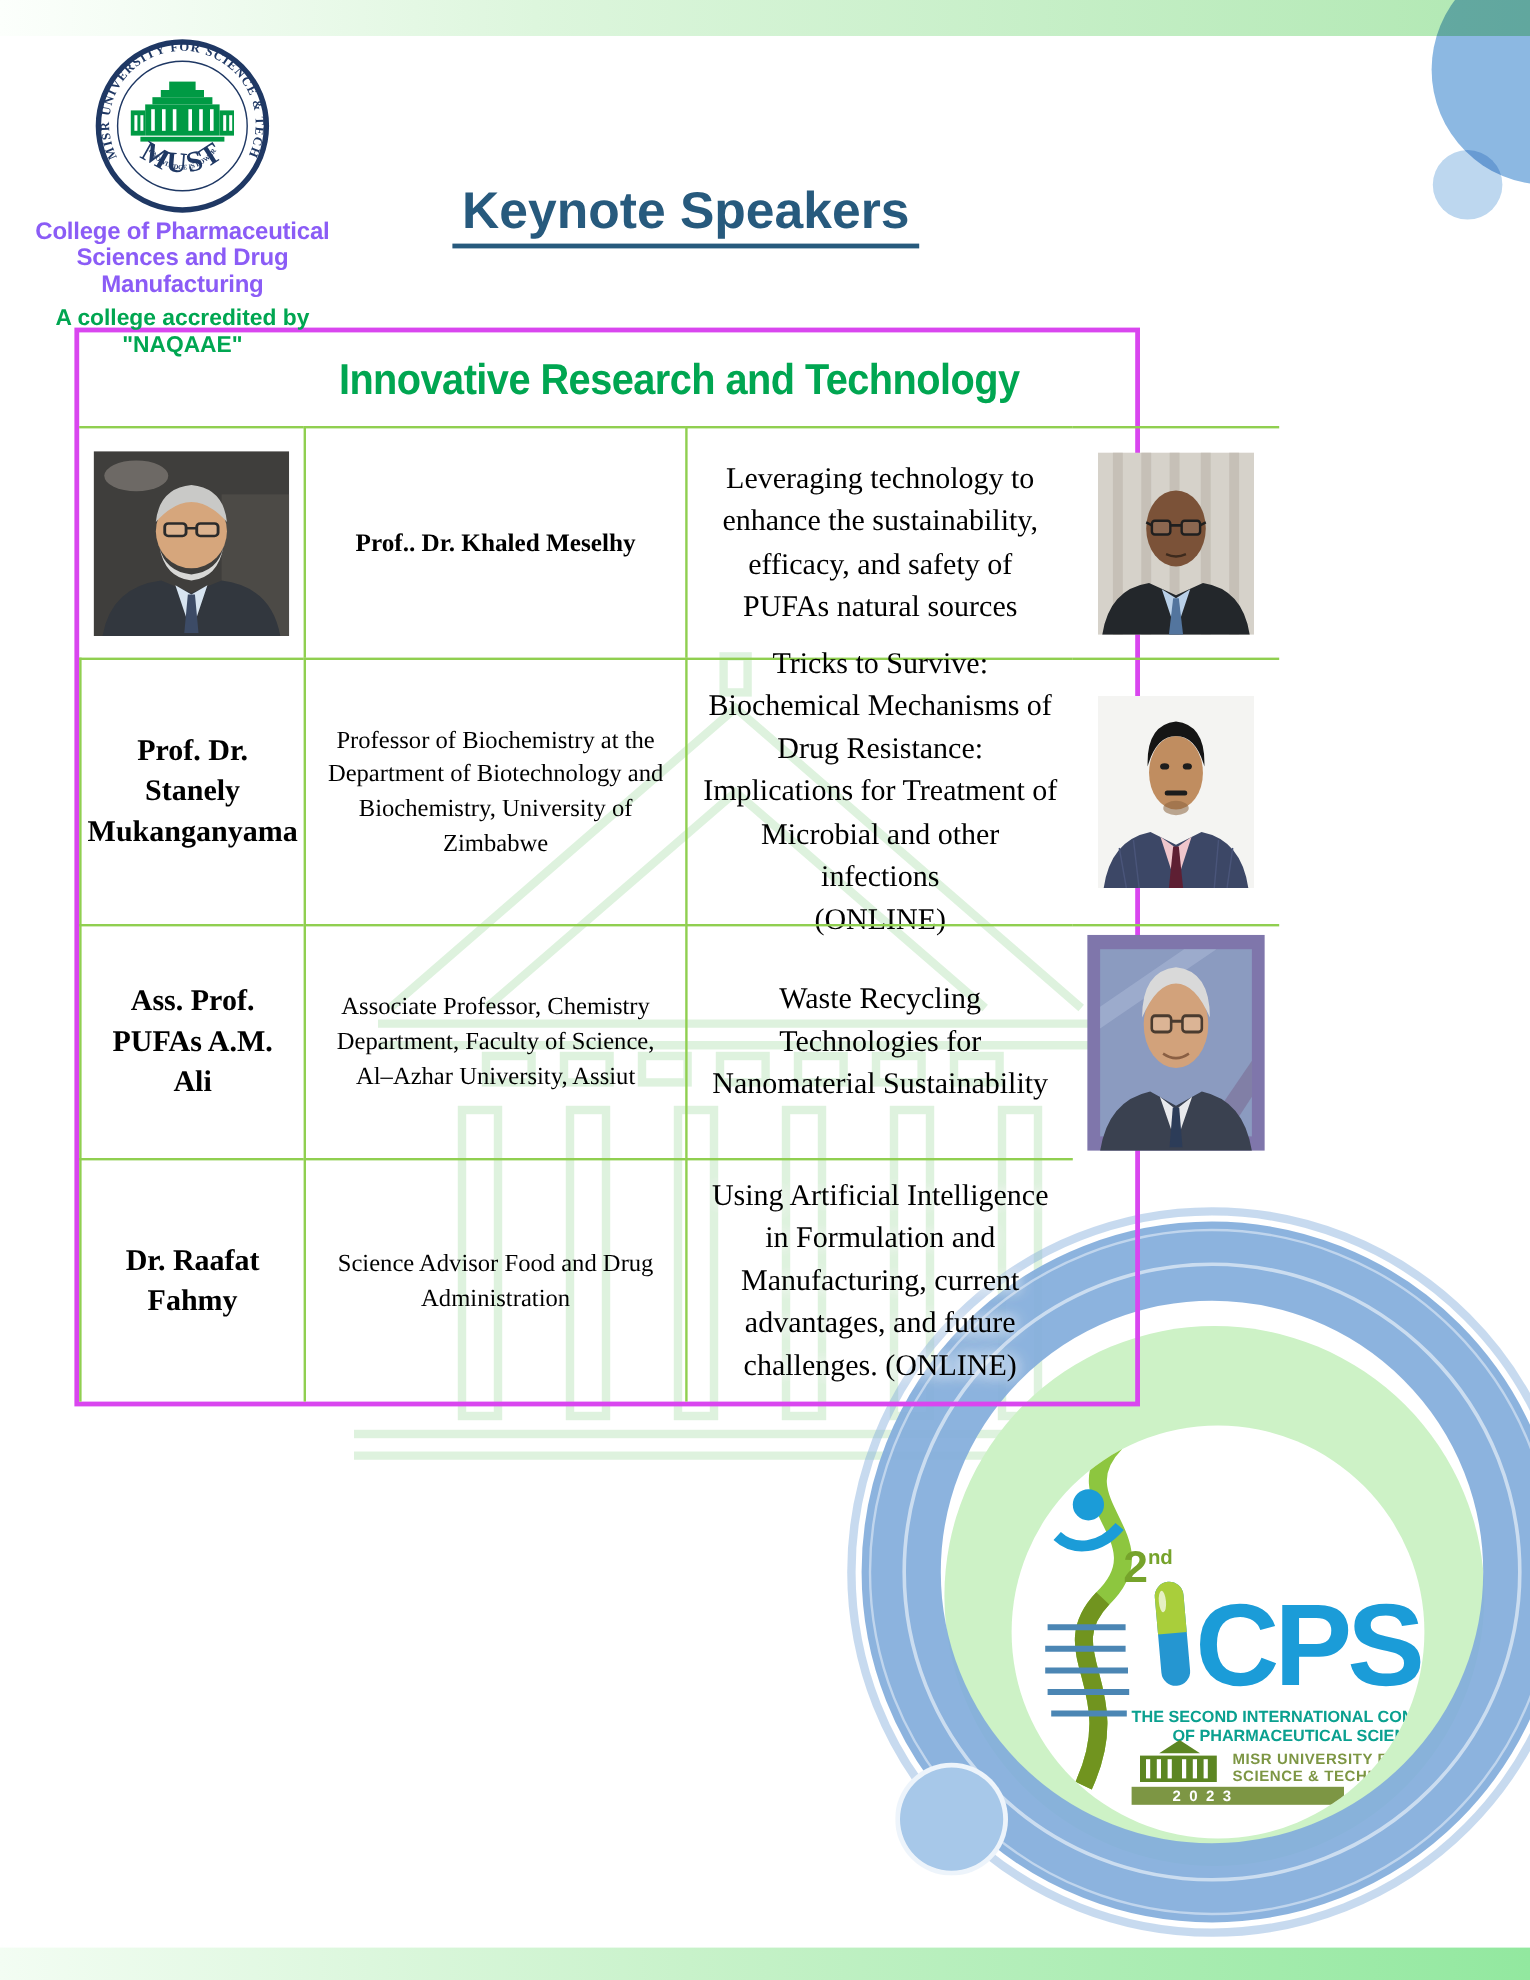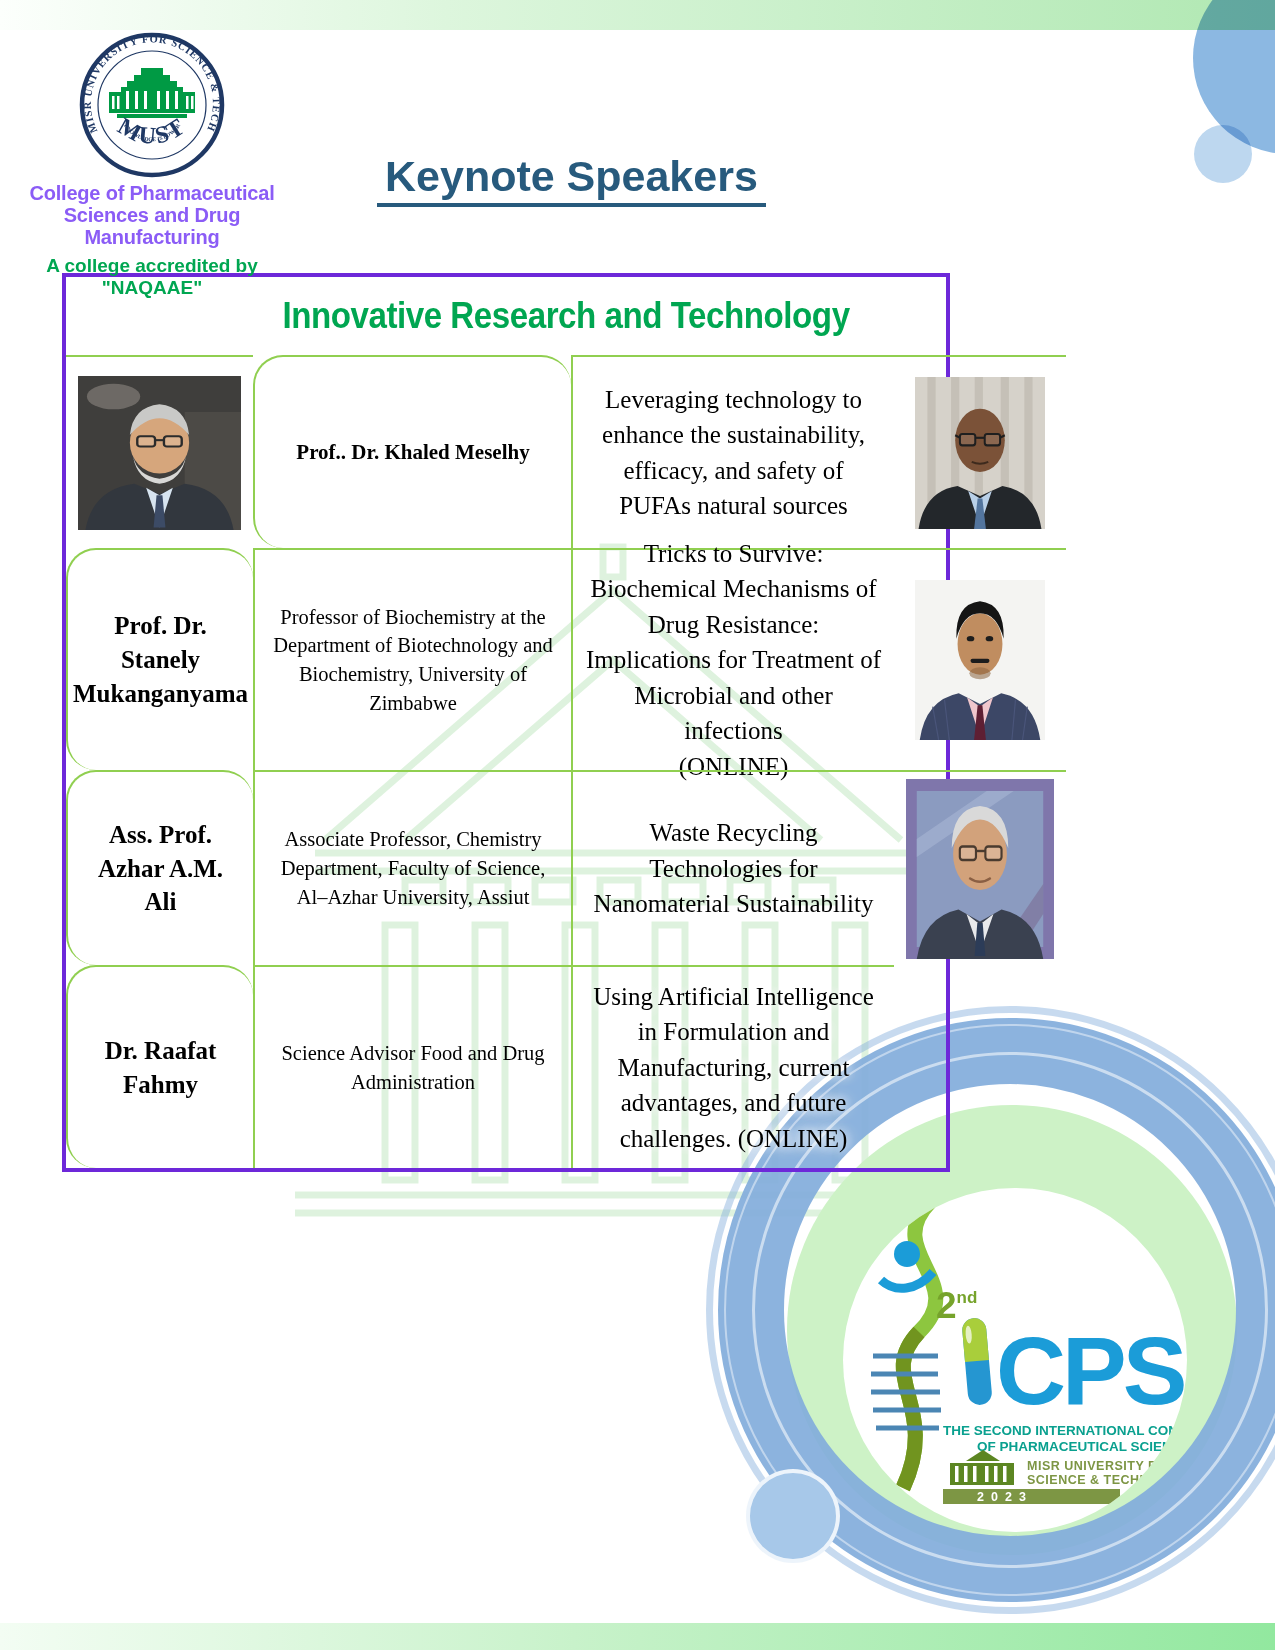--- a/index.html
+++ b/index.html
@@ -24,30 +24,30 @@
   .college-name{font-weight:bold;font-size:20px;color:#8b5cf6;line-height:1.1;letter-spacing:-.2px;margin-top:2px;}
   .accred{font-weight:bold;font-size:19px;color:#00a651;margin-top:7px;}
 
   
   .page-title{position:absolute;left:377px;top:152px;width:520px;z-index:6;
               font-size:43px;font-weight:bold;color:#275a7d;}
   .page-title span{border-bottom:4px solid #275a7d;padding:0 8px 3px;}
 
   
   .speakers-table{position:absolute;left:62px;top:273px;width:888px;height:899px;z-index:5;
-       box-sizing:border-box;border:4px solid #6d28d9;display:grid;
+       box-sizing:border-box;border:4px solid #d946ef;display:grid;
        grid-template-columns:187px 318px 323px 1fr;
        grid-template-rows:78px 193px 222px 195px 1fr;background:transparent;}
   .thead{grid-column:1/-1;display:flex;align-items:center;justify-content:center;
        color:#00a651;font-size:36px;font-weight:bold;letter-spacing:-.5px;transform:scaleX(.92);}
   .cell{display:flex;align-items:center;justify-content:center;text-align:center;
        font-family:"Liberation Serif",serif;color:#000;
        border-left:2.5px solid #90cf50;border-top:2.5px solid #90cf50;padding:4px 12px;box-sizing:border-box;}
   .cell.c1{border-left:none;}
-  .name{font-weight:bold;font-size:25px;line-height:1.35;border-radius:30px;}
+  .name{font-weight:bold;font-size:25px;line-height:1.35;}
   .name.small{font-size:21px;}
   .aff{font-size:20.5px;line-height:1.4;}
   .topic{font-size:25px;line-height:1.42;white-space:pre-line;}
   .topic.over-art{text-shadow:0 0 9px rgba(255,255,255,.95),0 0 14px rgba(255,255,255,.85),0 0 20px rgba(255,255,255,.7);}
   .photo{display:block;}
 
   
   .art *{position:absolute;}
   .green-disc{left:787px;top:1105px;width:450px;height:450px;border-radius:50%;background:#cdf2c6;z-index:2;}
   .ring-outer-faint{left:706px;top:1006px;width:608px;height:608px;border-radius:50%;
@@ -216,21 +216,21 @@
         <ellipse cx="55" cy="48" rx="19" ry="23" fill="#c08d60"></ellipse>
         <path d="M35,44 Q34,18 55,16 Q76,18 75,44 Q69,25 55,25 Q41,25 35,44 Z" fill="#151515"></path>
         <ellipse cx="55" cy="70" rx="9" ry="4.5" fill="#8a6540" opacity=".55"></ellipse>
         <rect x="47" y="59" width="16" height="3.2" rx="1.6" fill="#1c1c1c"></rect>
         <g fill="#1d1d1d">
           <ellipse cx="47" cy="44" rx="3.2" ry="2"></ellipse>
           <ellipse cx="63" cy="44" rx="3.2" ry="2"></ellipse>
         </g>
       </svg>
     </div>
-    <div class="cell name">Ass. Prof. Azhar A.M. Ali</div>
+    <div class="cell name">Ass. Prof. PUFAs A.M. Ali</div>
     <div class="cell aff">Associate Professor, Chemistry Department, Faculty of Science, Al–Azhar University, Assiut</div>
     <div class="cell topic">Waste Recycling Technologies for Nanomaterial Sustainability</div>
 
     <div class="cell c1">
       <svg class="photo" width="148" height="180" viewBox="0 0 110 120" preserveAspectRatio="none">
         <rect width="110" height="120" fill="#7f76ab"></rect>
         <rect x="8" y="8" width="94" height="104" fill="#8b9bc0"></rect>
         <path d="M8,40 L60,8 L80,8 L8,52 Z" fill="#a9b6d4" opacity=".6"></path>
         <path d="M70,112 L102,70 L102,90 L86,112 Z" fill="#77648c" opacity=".5"></path>
         <path d="M8,120 Q13,92 39,87 L55,95 L71,87 Q97,92 102,120 Z" fill="#3a4150"></path>

